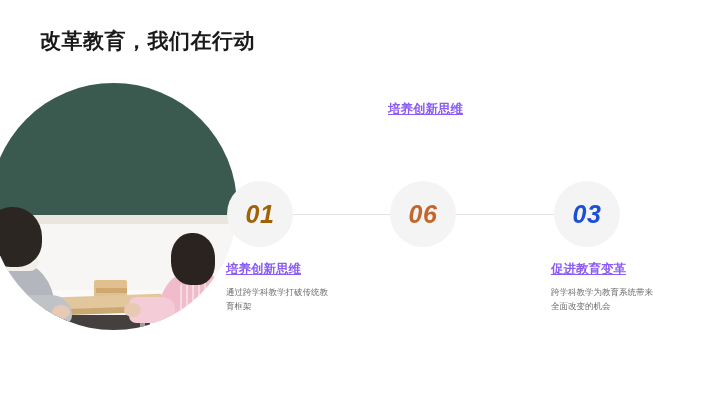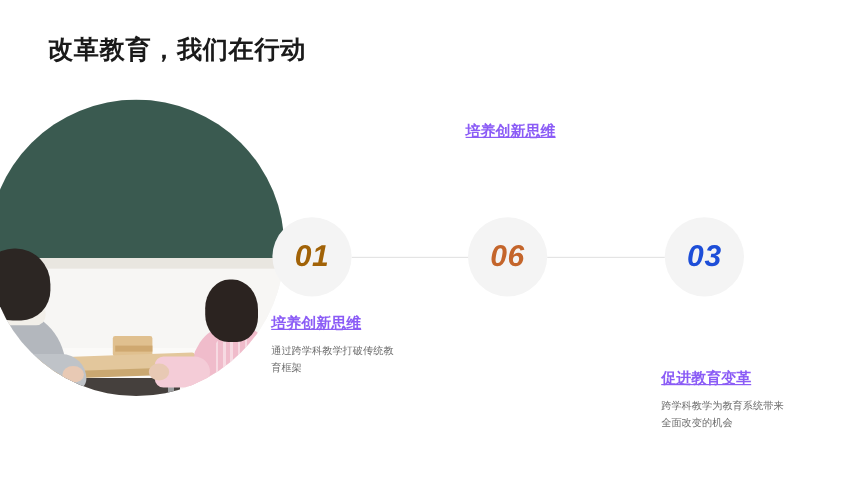--- a/index.html
+++ b/index.html
@@ -288,21 +288,21 @@
     text-decoration: underline;
   }
   .step-desc {
     font-size: 8.5px;
     color: #6e6e6e;
     line-height: 1.65;
   }
 
   #step-text-1 { left: 226px; top: 261px; }
   #step-text-2 { left: 388px; top: 101px; }
-  #step-text-3 { left: 551px; top: 261px; margin-top: 46px; }
+  #step-text-3 { left: 551px; top: 261px; }
 </style>
 </head>
 <body>
 
 <div id="slide">
 
   <div id="slide-title">改革教育，我们在行动</div>
 
   <div id="photo-circle">
     <div class="ph-board"></div>

